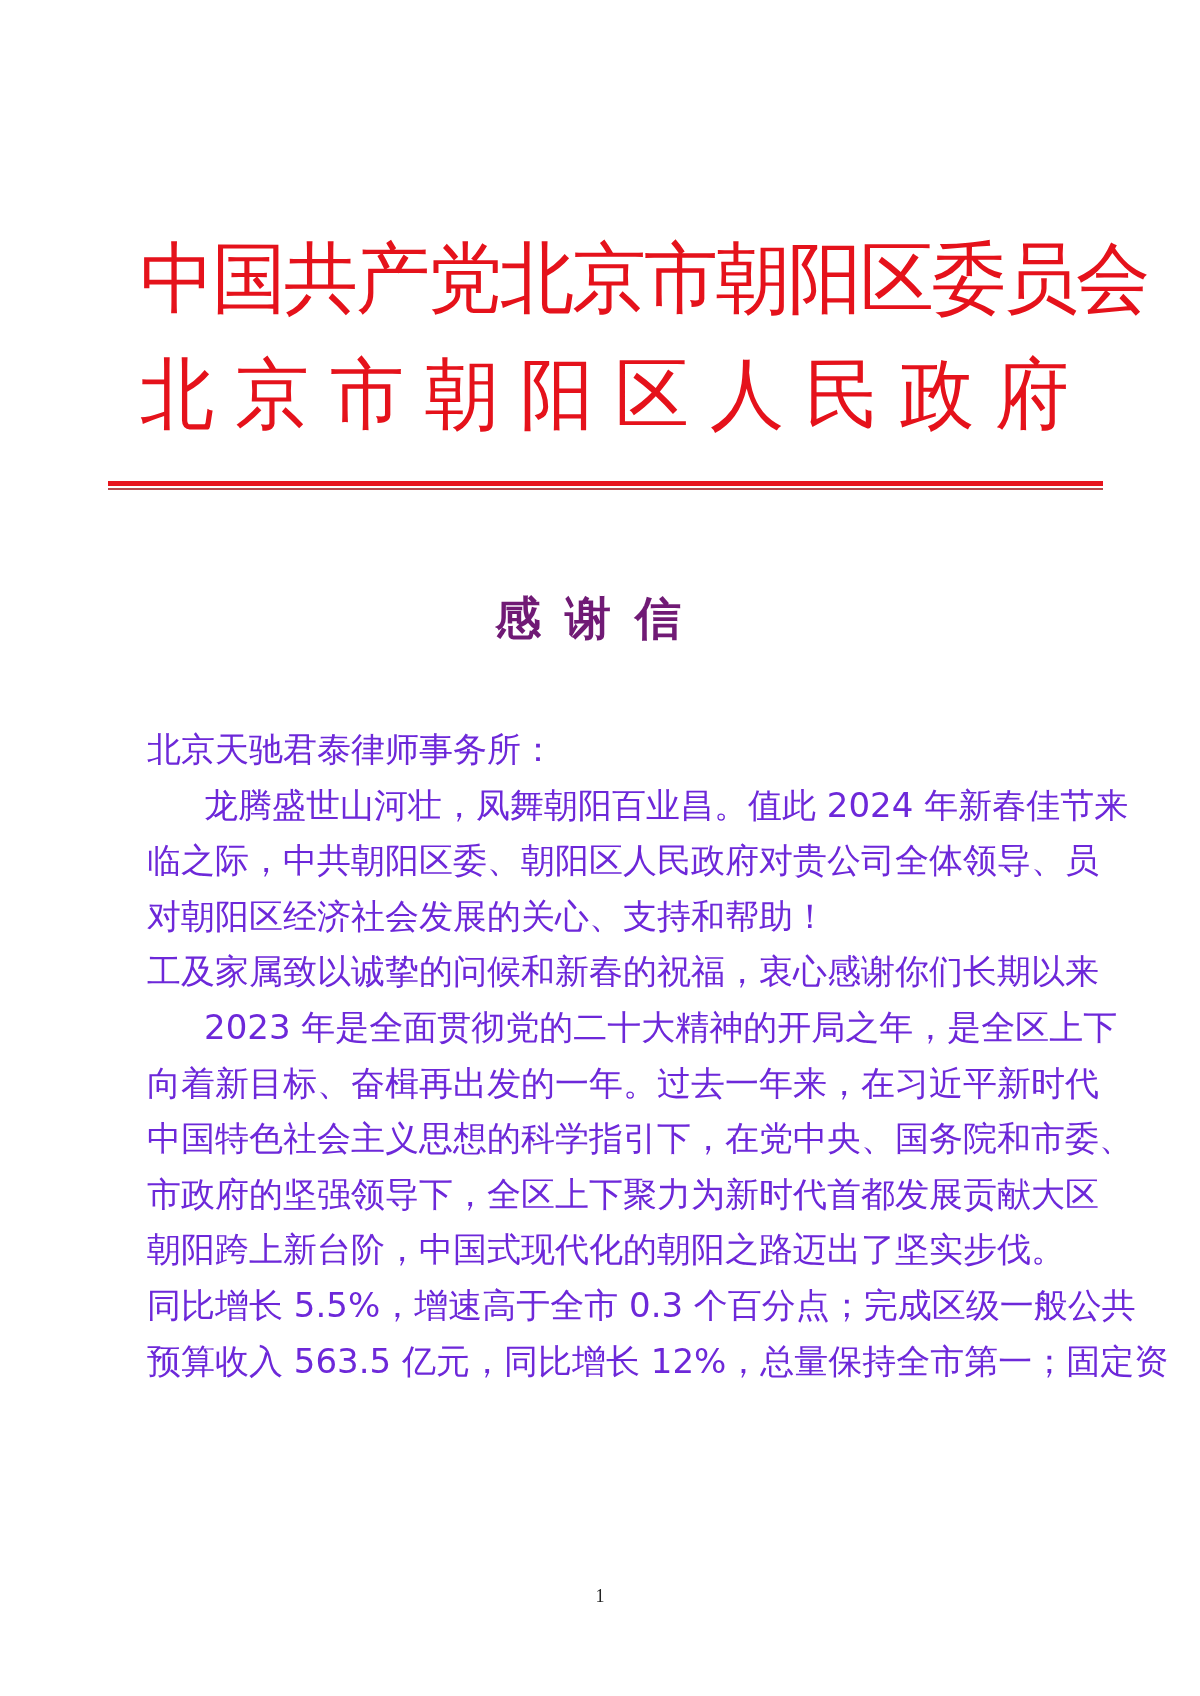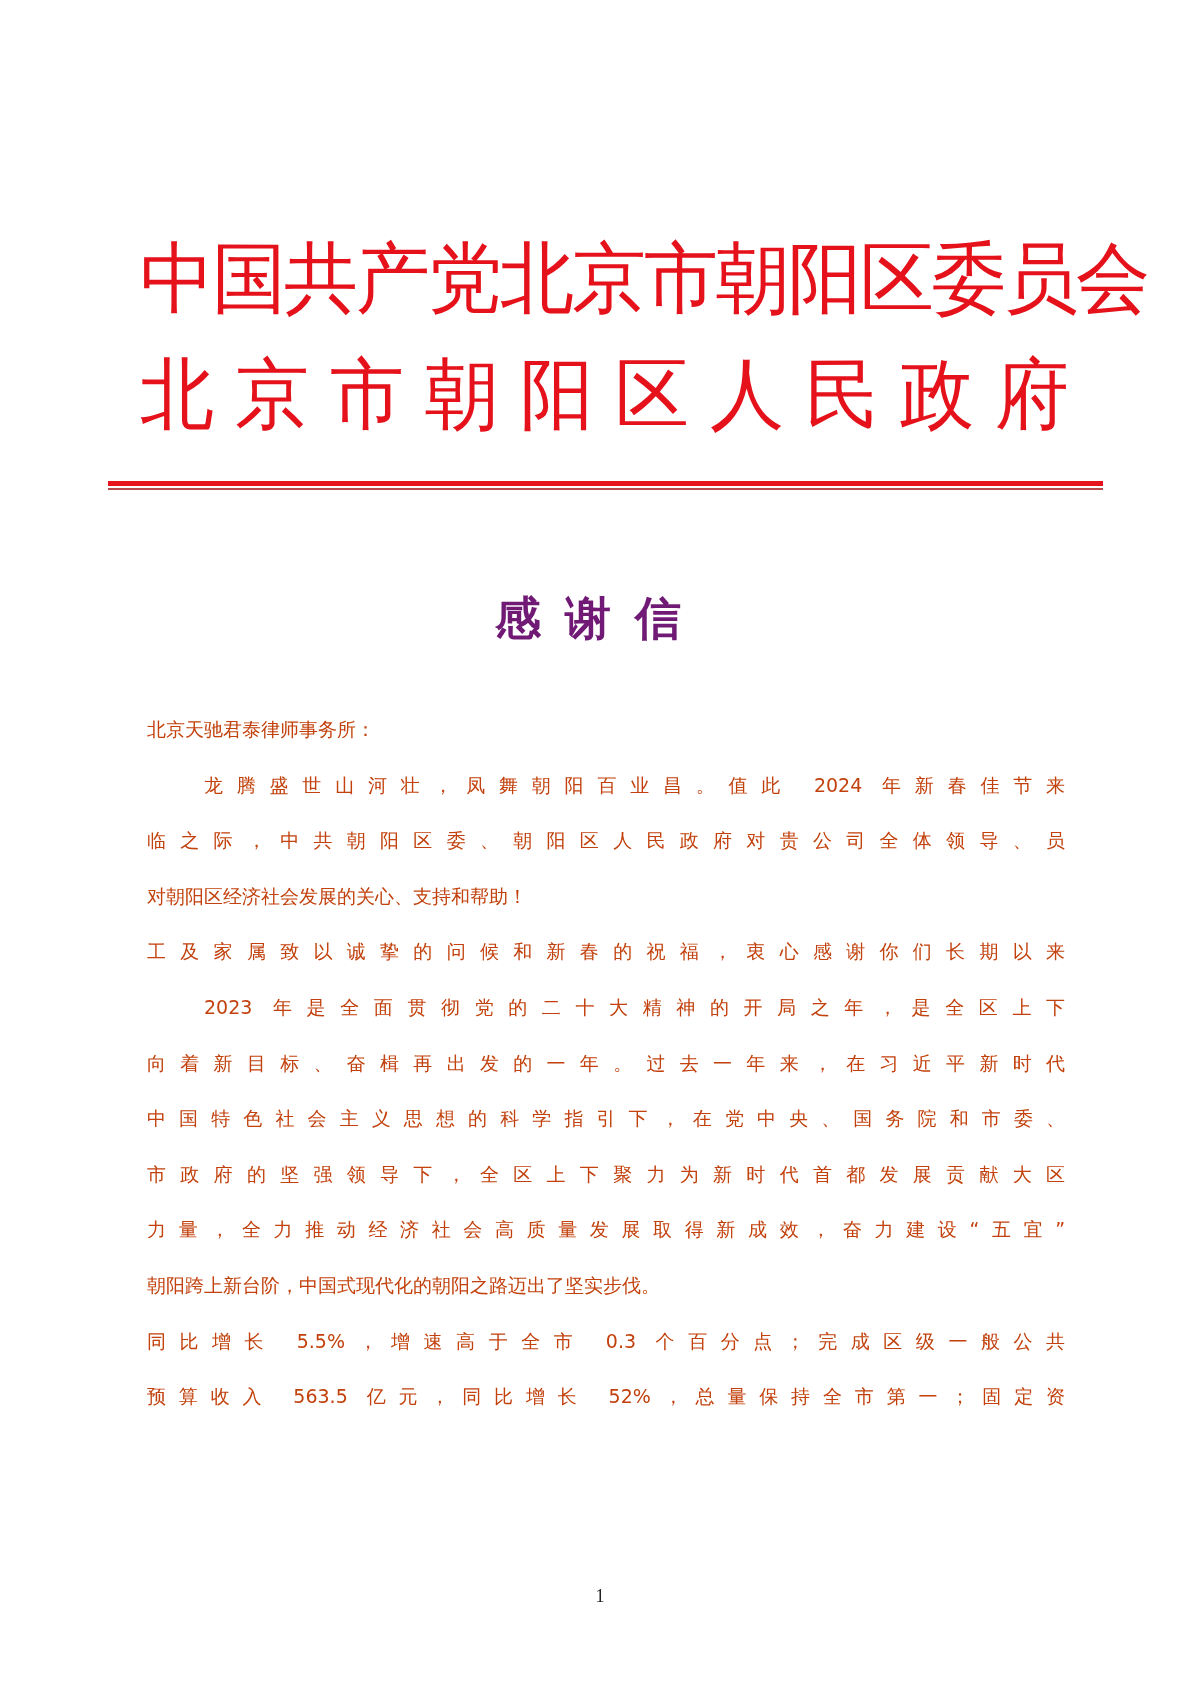--- a/index.html
+++ b/index.html
@@ -69,25 +69,25 @@
       text-align: center;
       font-size: 46px;
       font-weight: bold;
       letter-spacing: 24px;
       color: #701a75;
       font-family: "DejaVu Serif", "Liberation Serif", serif;
     }
     .body-text {
       position: absolute;
       left: 147px;
-      top: 702px;
+      top: 722px;
       width: 918px;
-      font-size: 19px;
+      font-size: 34px;
       line-height: 55.6px;
-      color: #c2410c;
+      color: #6d28d9;
       font-family: "DejaVu Sans", "Liberation Sans", sans-serif;
       text-align: justify;
       text-justify: inter-character;
     }
     .body-text p {
       margin: 0;
     }
     .body-text p.indent {
       text-indent: 57px;
     }
@@ -133,24 +133,23 @@
       <span class="line" style="text-indent:0;">临之际，中共朝阳区委、朝阳区人民政府对贵公司全体领导、员</span>
       <span class="line last" style="text-indent:0;">对朝阳区经济社会发展的关心、支持和帮助！</span>
       <span class="line" style="text-indent:0;">工及家属致以诚挚的问候和新春的祝福，衷心感谢你们长期以来</span>
     </p>
 
     <p class="indent">
       <span class="line" style="padding-left:57px;text-indent:0;">2023 年是全面贯彻党的二十大精神的开局之年，是全区上下</span>
       <span class="line" style="text-indent:0;">向着新目标、奋楫再出发的一年。过去一年来，在习近平新时代</span>
       <span class="line" style="text-indent:0;">中国特色社会主义思想的科学指引下，在党中央、国务院和市委、</span>
       <span class="line" style="text-indent:0;">市政府的坚强领导下，全区上下聚力为新时代首都发展贡献大区</span>
-      <span class="line" style="text-indent:0;">力量，全力推动经济社会高质量发展取得新成效，奋力建设“五宜”</span>
       <span class="line last" style="text-indent:0;">朝阳跨上新台阶，中国式现代化的朝阳之路迈出了坚实步伐。</span>
     </p>
 
     <p class="indent">
       <span class="line" style="text-indent:0;">同比增长 5.5%，增速高于全市 0.3 个百分点；完成区级一般公共</span>
-      <span class="line" style="text-indent:0;">预算收入 563.5 亿元，同比增长 52%，总量保持全市第一；固定资</span>
+      <span class="line" style="text-indent:0;">预算收入 563.5 亿元，同比增长 12%，总量保持全市第一；固定资</span>
     </p>
   </div>
 
   <div class="page-number">1</div>
 </div>
 
 </body></html>

